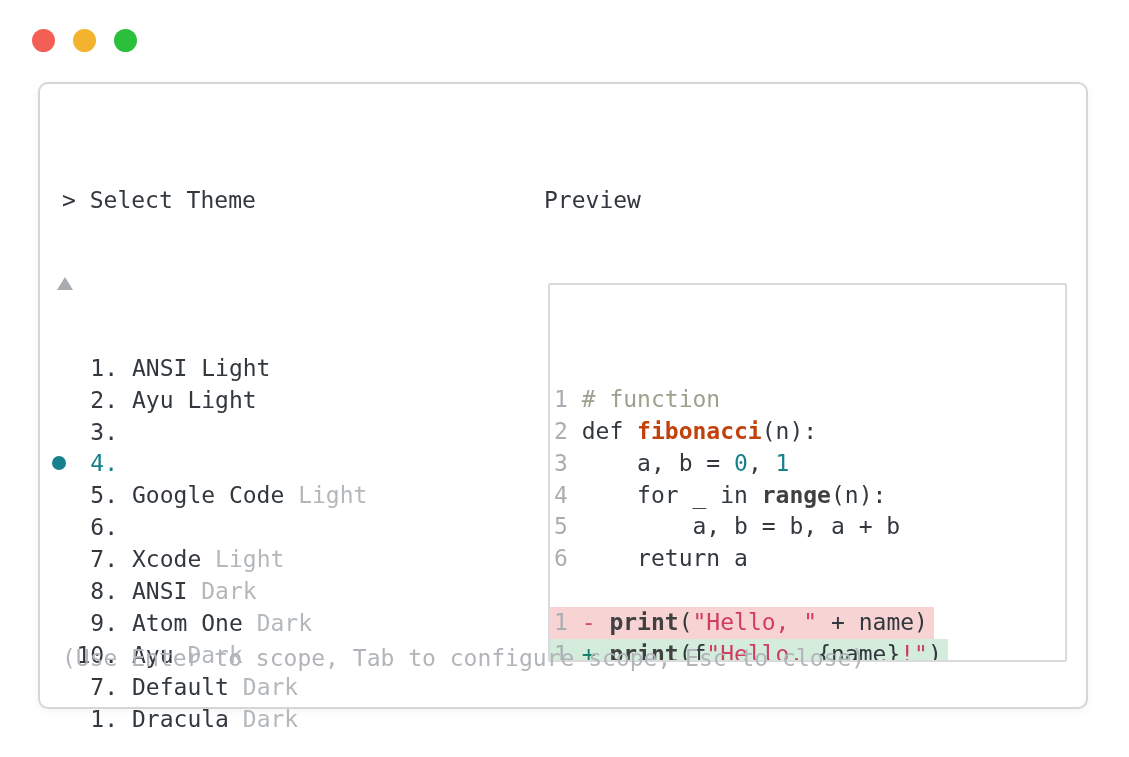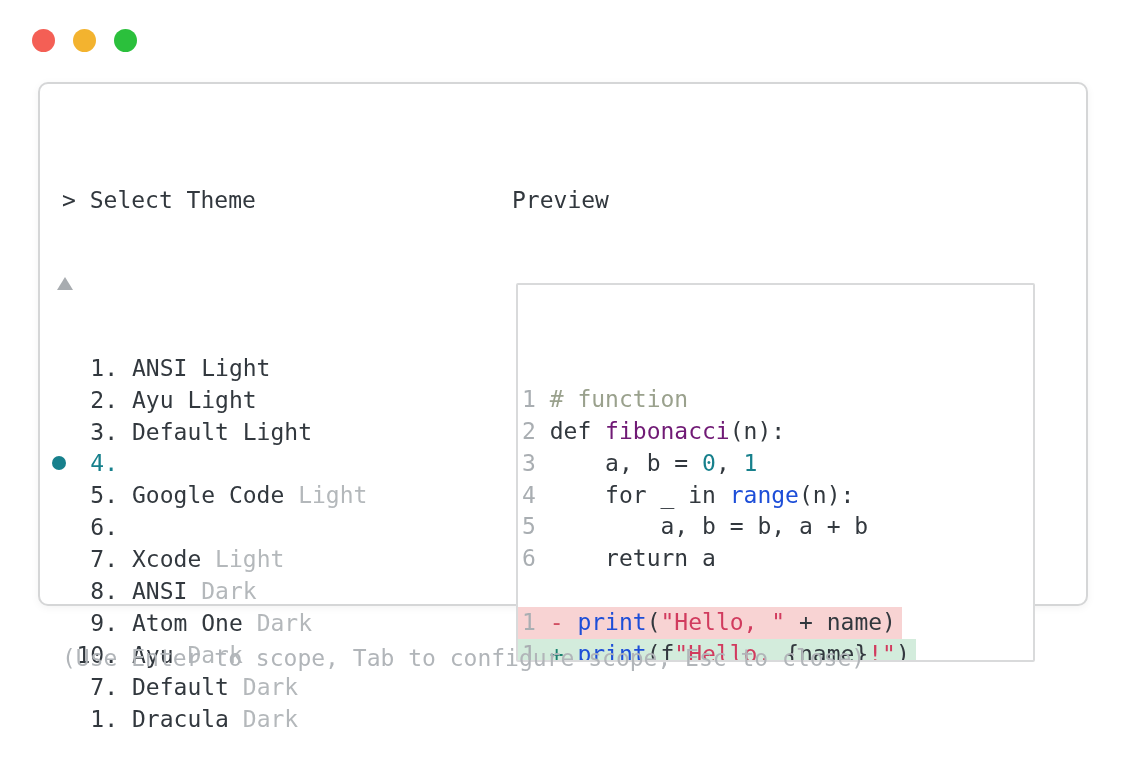--- a/index.html
+++ b/index.html
@@ -7,27 +7,27 @@
   body { font-family:"DejaVu Sans Mono","Liberation Mono",monospace; font-size:23px; color:#32383e; position:relative; }
 
   
   .traffic { position:absolute; left:32px; top:29px; display:flex; gap:18px; }
   .dot { width:23px; height:23px; border-radius:50%; }
   .dot.red { background:#f45f55; }
   .dot.yellow { background:#f3b32f; }
   .dot.green { background:#2bc03c; }
 
   
-  .window { position:absolute; left:38px; top:82px; width:1050px; height:524px;
+  .window { position:absolute; left:38px; top:82px; width:1050px; height:627px;
             background:#ffffff; border:2px solid #d5d6d7; border-radius:10px;
             box-shadow:0 2px 8px rgba(0,0,0,0.05); }
 
   .pane { position:absolute; white-space:pre; }
   .left-pane { left:22px; top:48px; width:450px; }
-  .right-pane { left:472px; top:48px; width:528px; }
+  .right-pane { left:504px; top:48px; width:528px; }
 
   .row { height:31.9px; display:flex; align-items:center; white-space:pre; }
 
   .title-row { color:#32383e; }
 
   .tri { width:0; height:0; margin-left:-5px; }
   .tri-up { border-left:8px solid transparent; border-right:8px solid transparent; border-bottom:13px solid #a8acb0; }
 
   .item { position:relative; padding-left:14px; color:#32383e; }
   .item .bullet { display:none; position:absolute; left:-10px; top:9px; width:14px; height:14px;
@@ -45,23 +45,23 @@
                  border:2px solid #d9dadb; border-radius:2px; background:#ffffff; overflow:hidden; }
   .code { padding:47px 0 0 4px; }
   .cl { height:31.9px; white-space:pre; }
   .hl { display:inline-block; height:100%; line-height:31.9px; padding:0 6px 0 4px; margin-left:-4px; }
   .hl.removed { background:#f8d3d3; }
   .hl.added { background:#d3ecdc; }
 
   .tok-ln { color:#a9aeb2; }
   .tok-plain { color:#32383e; }
   .tok-comment { color:#9aa18d; }
-  .tok-fn { color:#701a75; }
+  .tok-fn { color:#c2410c;font-weight:bold; }
   .tok-teal { color:#17808c; }
-  .tok-blue { color:#1d4ed8; }
+  .tok-blue { color:#404040;font-weight:bold; }
   .tok-str { color:#d13b5e; }
   .tok-minus { color:#d14f62; }
   .tok-plus { color:#18806e; }
 </style>
 </head>
 <body>
 
 <div class="traffic">
   <div class="dot red"></div>
   <div class="dot yellow"></div>
@@ -79,21 +79,21 @@
     
     <span class="num">1.</span>
     <span class="name">ANSI Light</span><span class="variant-muted"></span>
   </div><div class="row item">
     
     <span class="num">2.</span>
     <span class="name">Ayu Light</span><span class="variant-muted"></span>
   </div><div class="row item">
     
     <span class="num">3.</span>
-    <span class="name">Default Light</span><span class="variant-muted"></span>
+    <span class="variant-muted"></span>
   </div><div class="row item selected">
     <span class="bullet"></span>
     <span class="num">4.</span>
     <span class="variant-muted"></span>
   </div><div class="row item">
     
     <span class="num">5.</span>
     <span class="name">Google Code</span><span class="variant-muted"> Light</span>
   </div><div class="row item">
     

